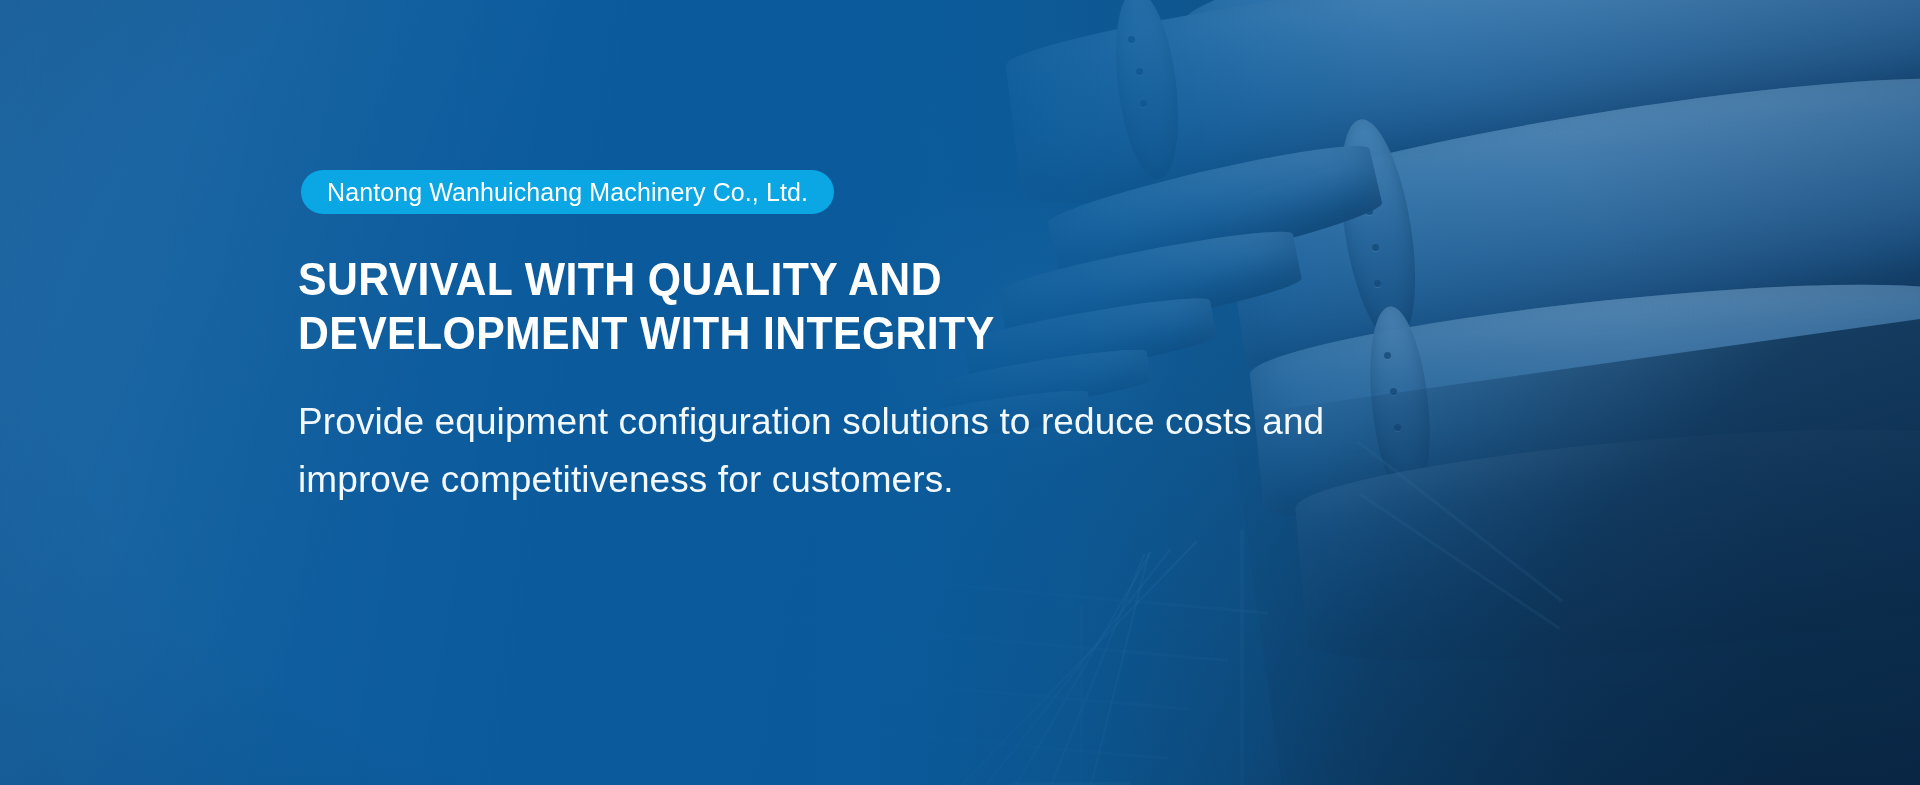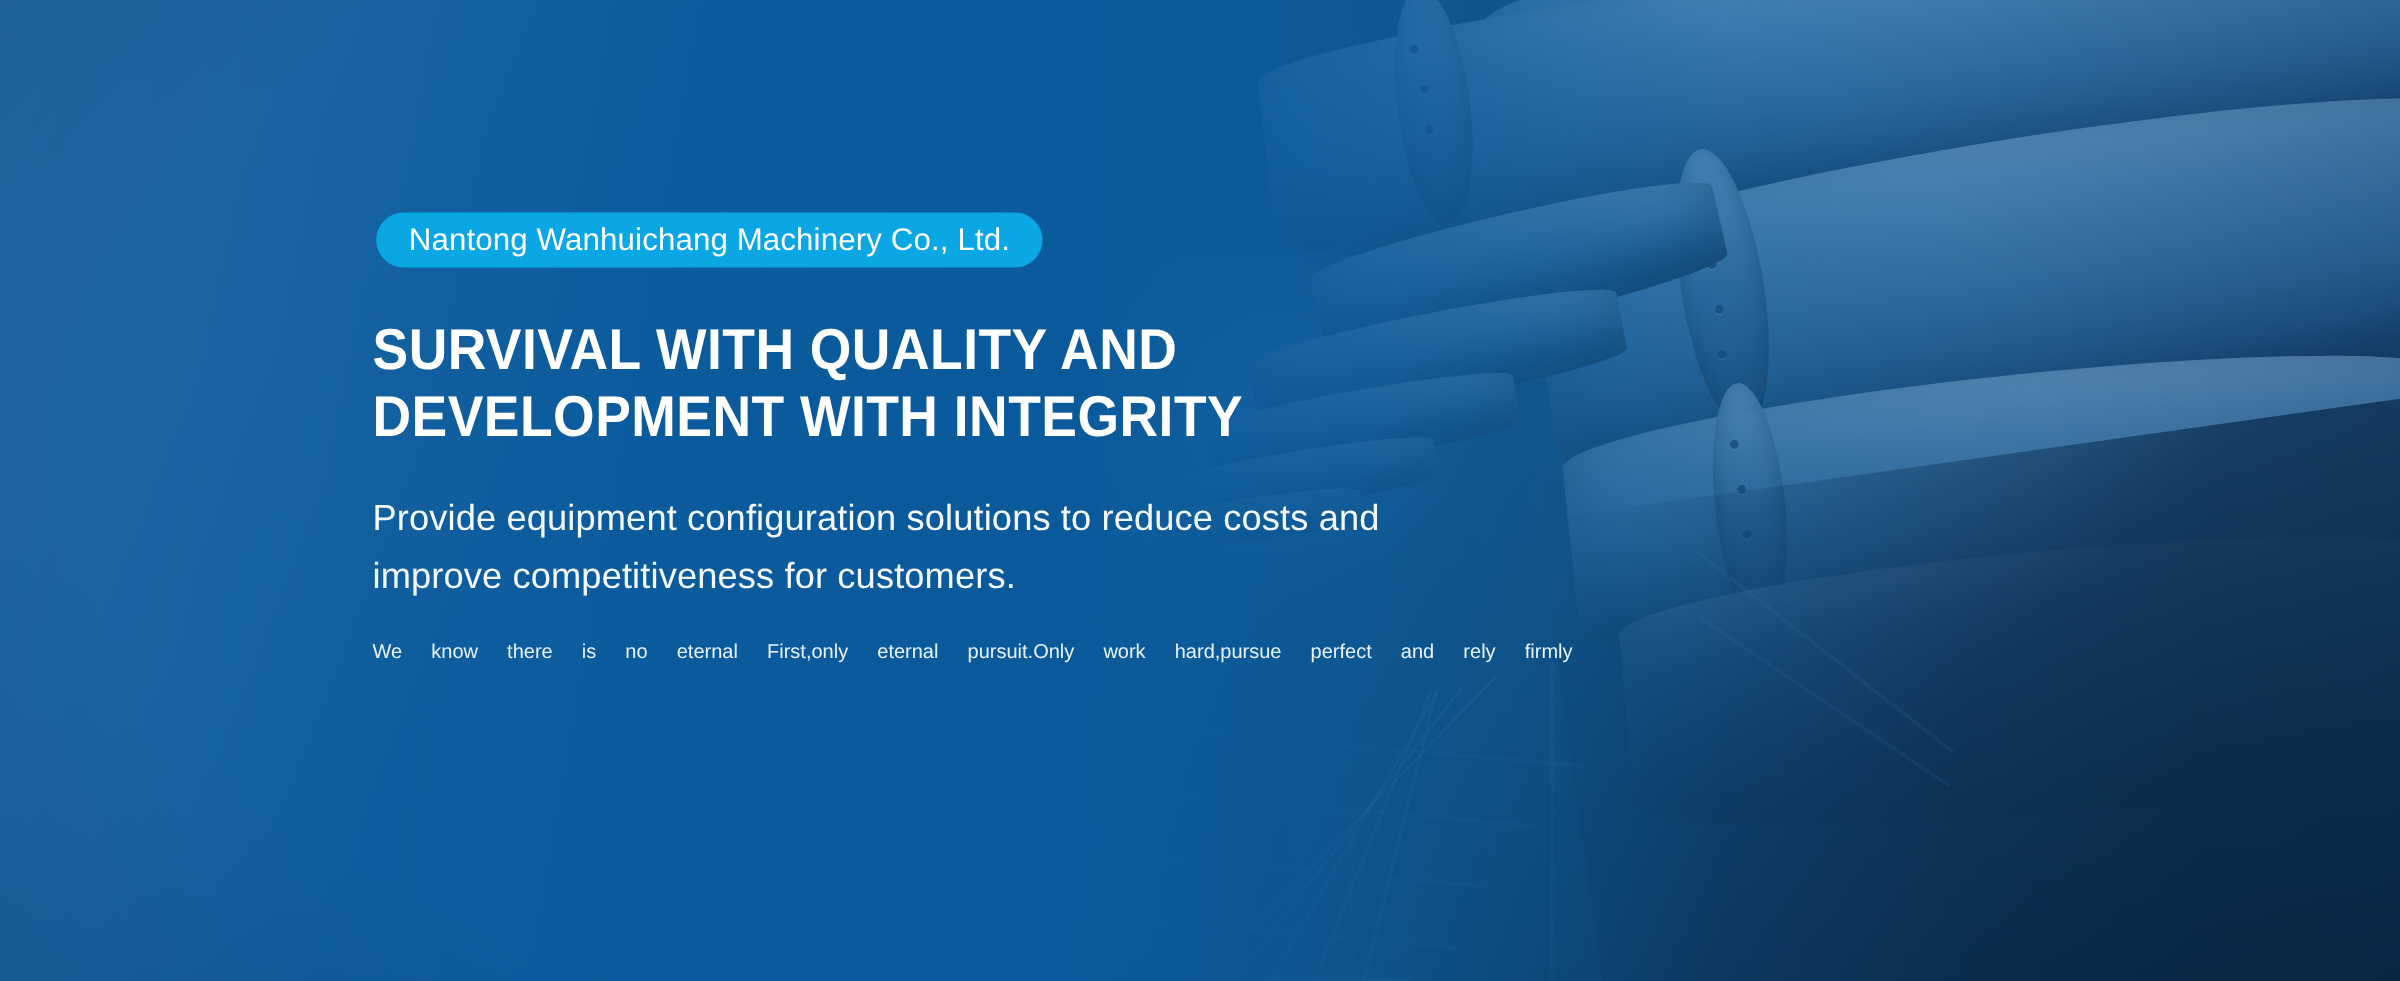--- a/index.html
+++ b/index.html
@@ -123,21 +123,21 @@
     line-height:1.18;
     letter-spacing:.4px;
     transform:scaleX(.93);
     transform-origin:left center;
     white-space:pre-line;
   }
 
   .subtitle{
     position:absolute; top:393px; left:0;
     color:#f2f8fc;
-    font-size:29px;
+    font-size:37px;
     font-weight:300;
     line-height:1.58;
     letter-spacing:.1px;
     white-space:pre-line;
   }
 
   .blurb{
     position:absolute; top:509px; left:0;
     width:960px;
     color:#e9f3fa;
@@ -220,17 +220,16 @@
 
     <div class="badge">Nantong Wanhuichang Machinery Co., Ltd.</div>
 
     <h1 class="headline">SURVIVAL WITH QUALITY AND
 DEVELOPMENT WITH INTEGRITY</h1>
 
     <p class="subtitle">Provide equipment configuration solutions to reduce costs and
 improve competitiveness for customers.</p>
 
     <div class="blurb">
-      <span class="l1">We know there is no eternal First,only eternal pursuit.Only work hard,pursue perfect and rely firmly</span>
     </div>
 
   </div>
 </div>
 
 </body></html>

